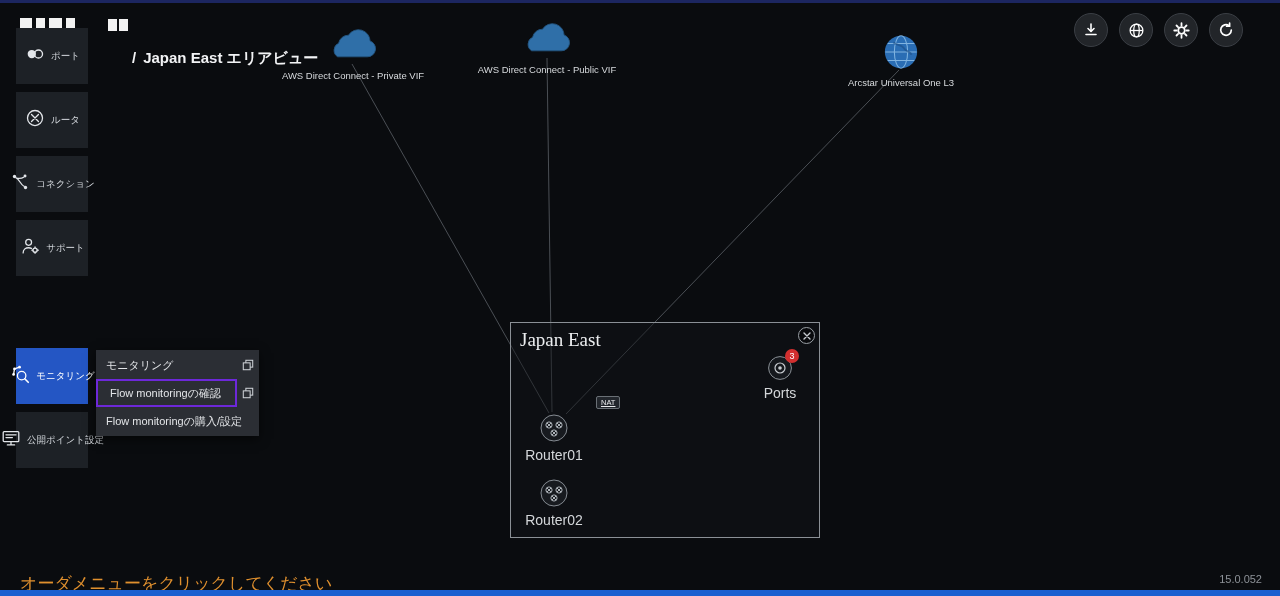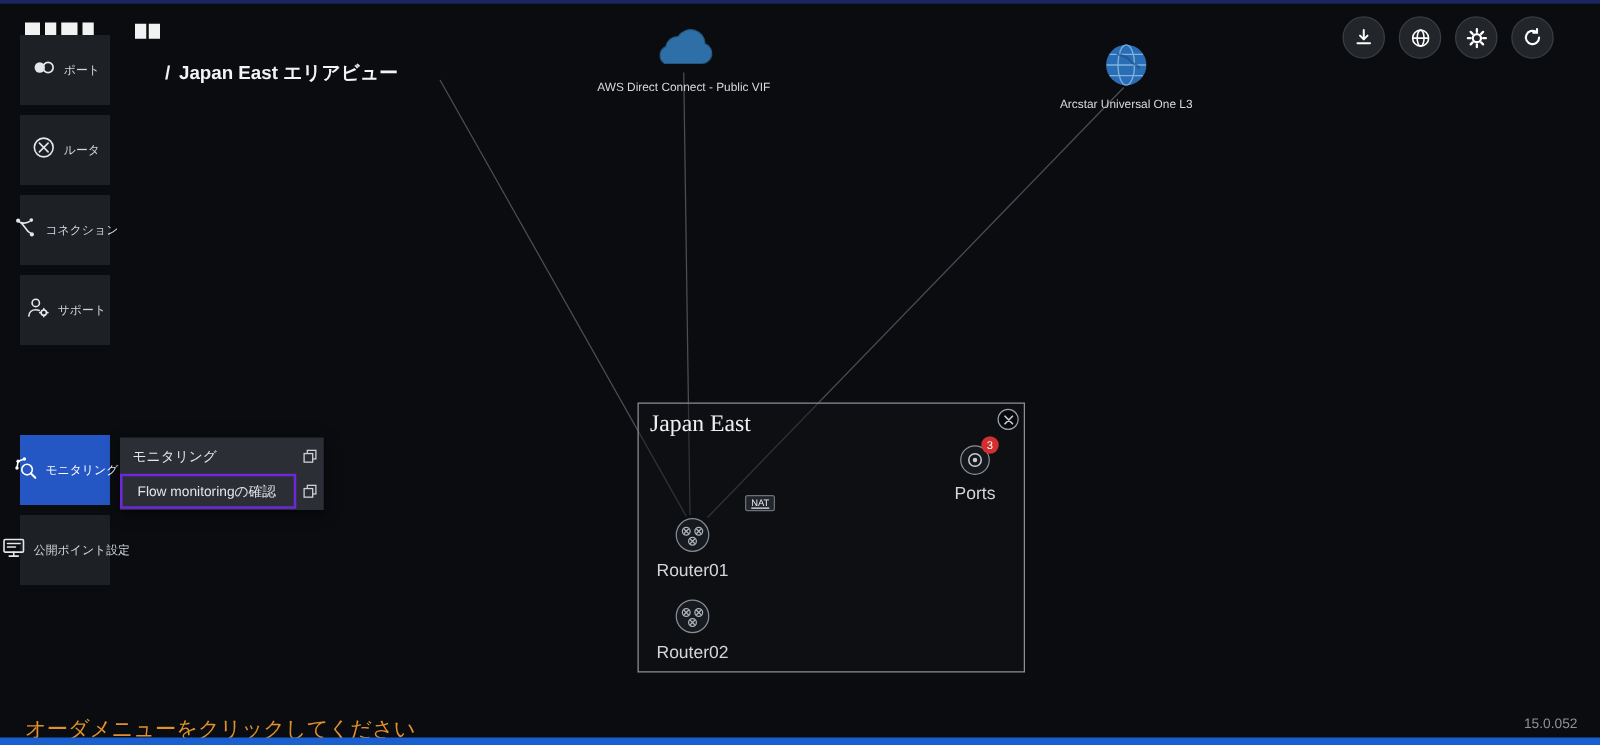--- a/index.html
+++ b/index.html
@@ -181,20 +181,28 @@
     </span>
     <span class="si-label">公開ポイント設定</span>
   </div>
 
   <svg class="links" width="1280" height="596">
     <line x1="352" y1="64" x2="549" y2="413" stroke="#565b61" stroke-width="1" opacity="0.85"></line>
     <line x1="547" y1="58" x2="552" y2="412" stroke="#565b61" stroke-width="1" opacity="0.85"></line>
     <line x1="899" y1="70" x2="566" y2="414" stroke="#565b61" stroke-width="1" opacity="0.85"></line>
   </svg>
 
+  <div class="ext-node" style="left:283px; top:28px; width:140px">
+    <span>
+      <svg width="58" height="36" viewBox="0 0 64 40">
+          <path d="M15 32h33a9 9 0 0 0 3-17.5A13 13 0 0 0 27 8a11 11 0 0 0-11 9A8.5 8.5 0 0 0 15 32z" fill="#2f6fa8" stroke="#245681" stroke-width="1"></path>
+        </svg>
+    </span>
+    <span class="ext-label">AWS Direct Connect - Private VIF</span>
+  </div>
   <div class="ext-node" style="left:479px; top:22px; width:136px">
     <span>
       <svg width="58" height="36" viewBox="0 0 64 40">
           <path d="M15 32h33a9 9 0 0 0 3-17.5A13 13 0 0 0 27 8a11 11 0 0 0-11 9A8.5 8.5 0 0 0 15 32z" fill="#2f6fa8" stroke="#245681" stroke-width="1"></path>
         </svg>
     </span>
     <span class="ext-label">AWS Direct Connect - Public VIF</span>
   </div>
   <div class="ext-node" style="left:841px; top:33px; width:120px">
     <span>
@@ -274,18 +282,21 @@
     </div>
     <div class="ctx-item highlighted">
       <span class="ctx-label">Flow monitoringの確認</span>
       <span class="ctx-ic">
         <svg width="12" height="12" viewBox="0 0 14 14" fill="none" stroke="#cfd3d8" stroke-width="1.2">
             <rect x="4.5" y="1.5" width="8" height="8"></rect>
             <rect x="1.5" y="4.5" width="8" height="8" fill="#2b2e34"></rect>
           </svg>
       </span>
     </div>
+    <div class="ctx-item">
+      <span class="ctx-label">Flow monitoringの購入/設定</span>
+    </div>
   </div>
 
   <div class="hint">オーダメニューをクリックしてください</div>
   <div class="version">15.0.052</div>
   <div class="bottom-bar"></div>
 </div>
 
 </body></html>

